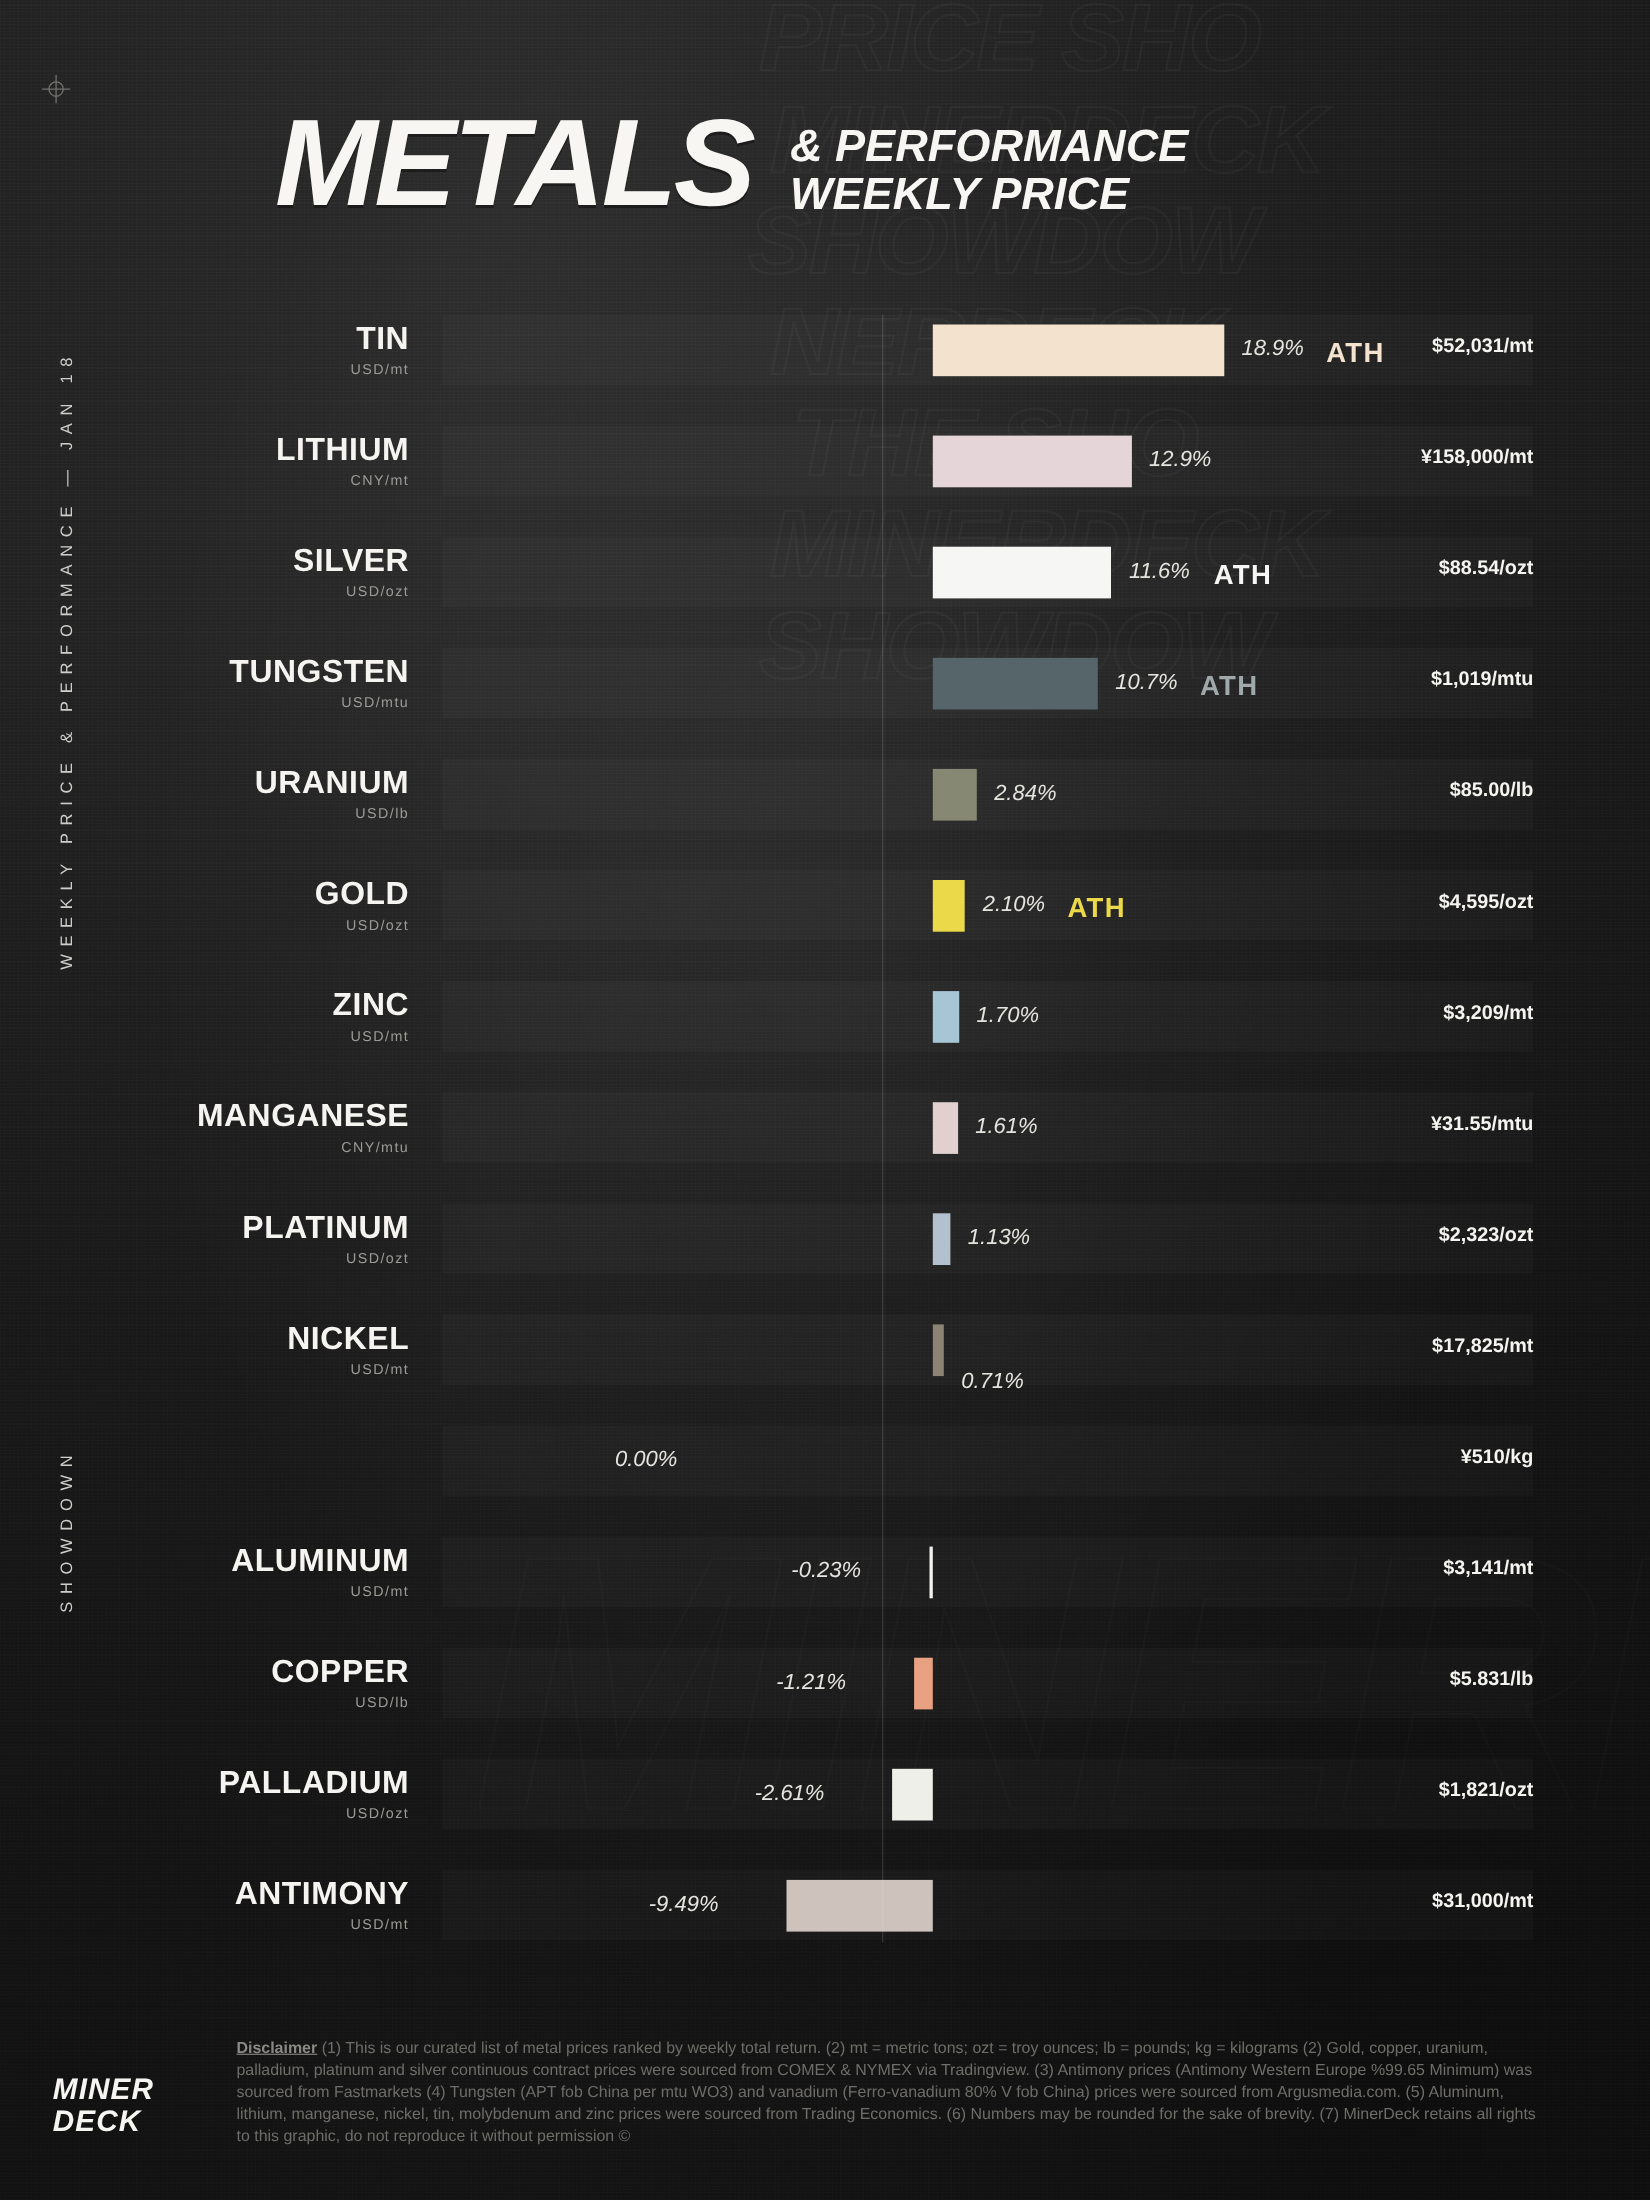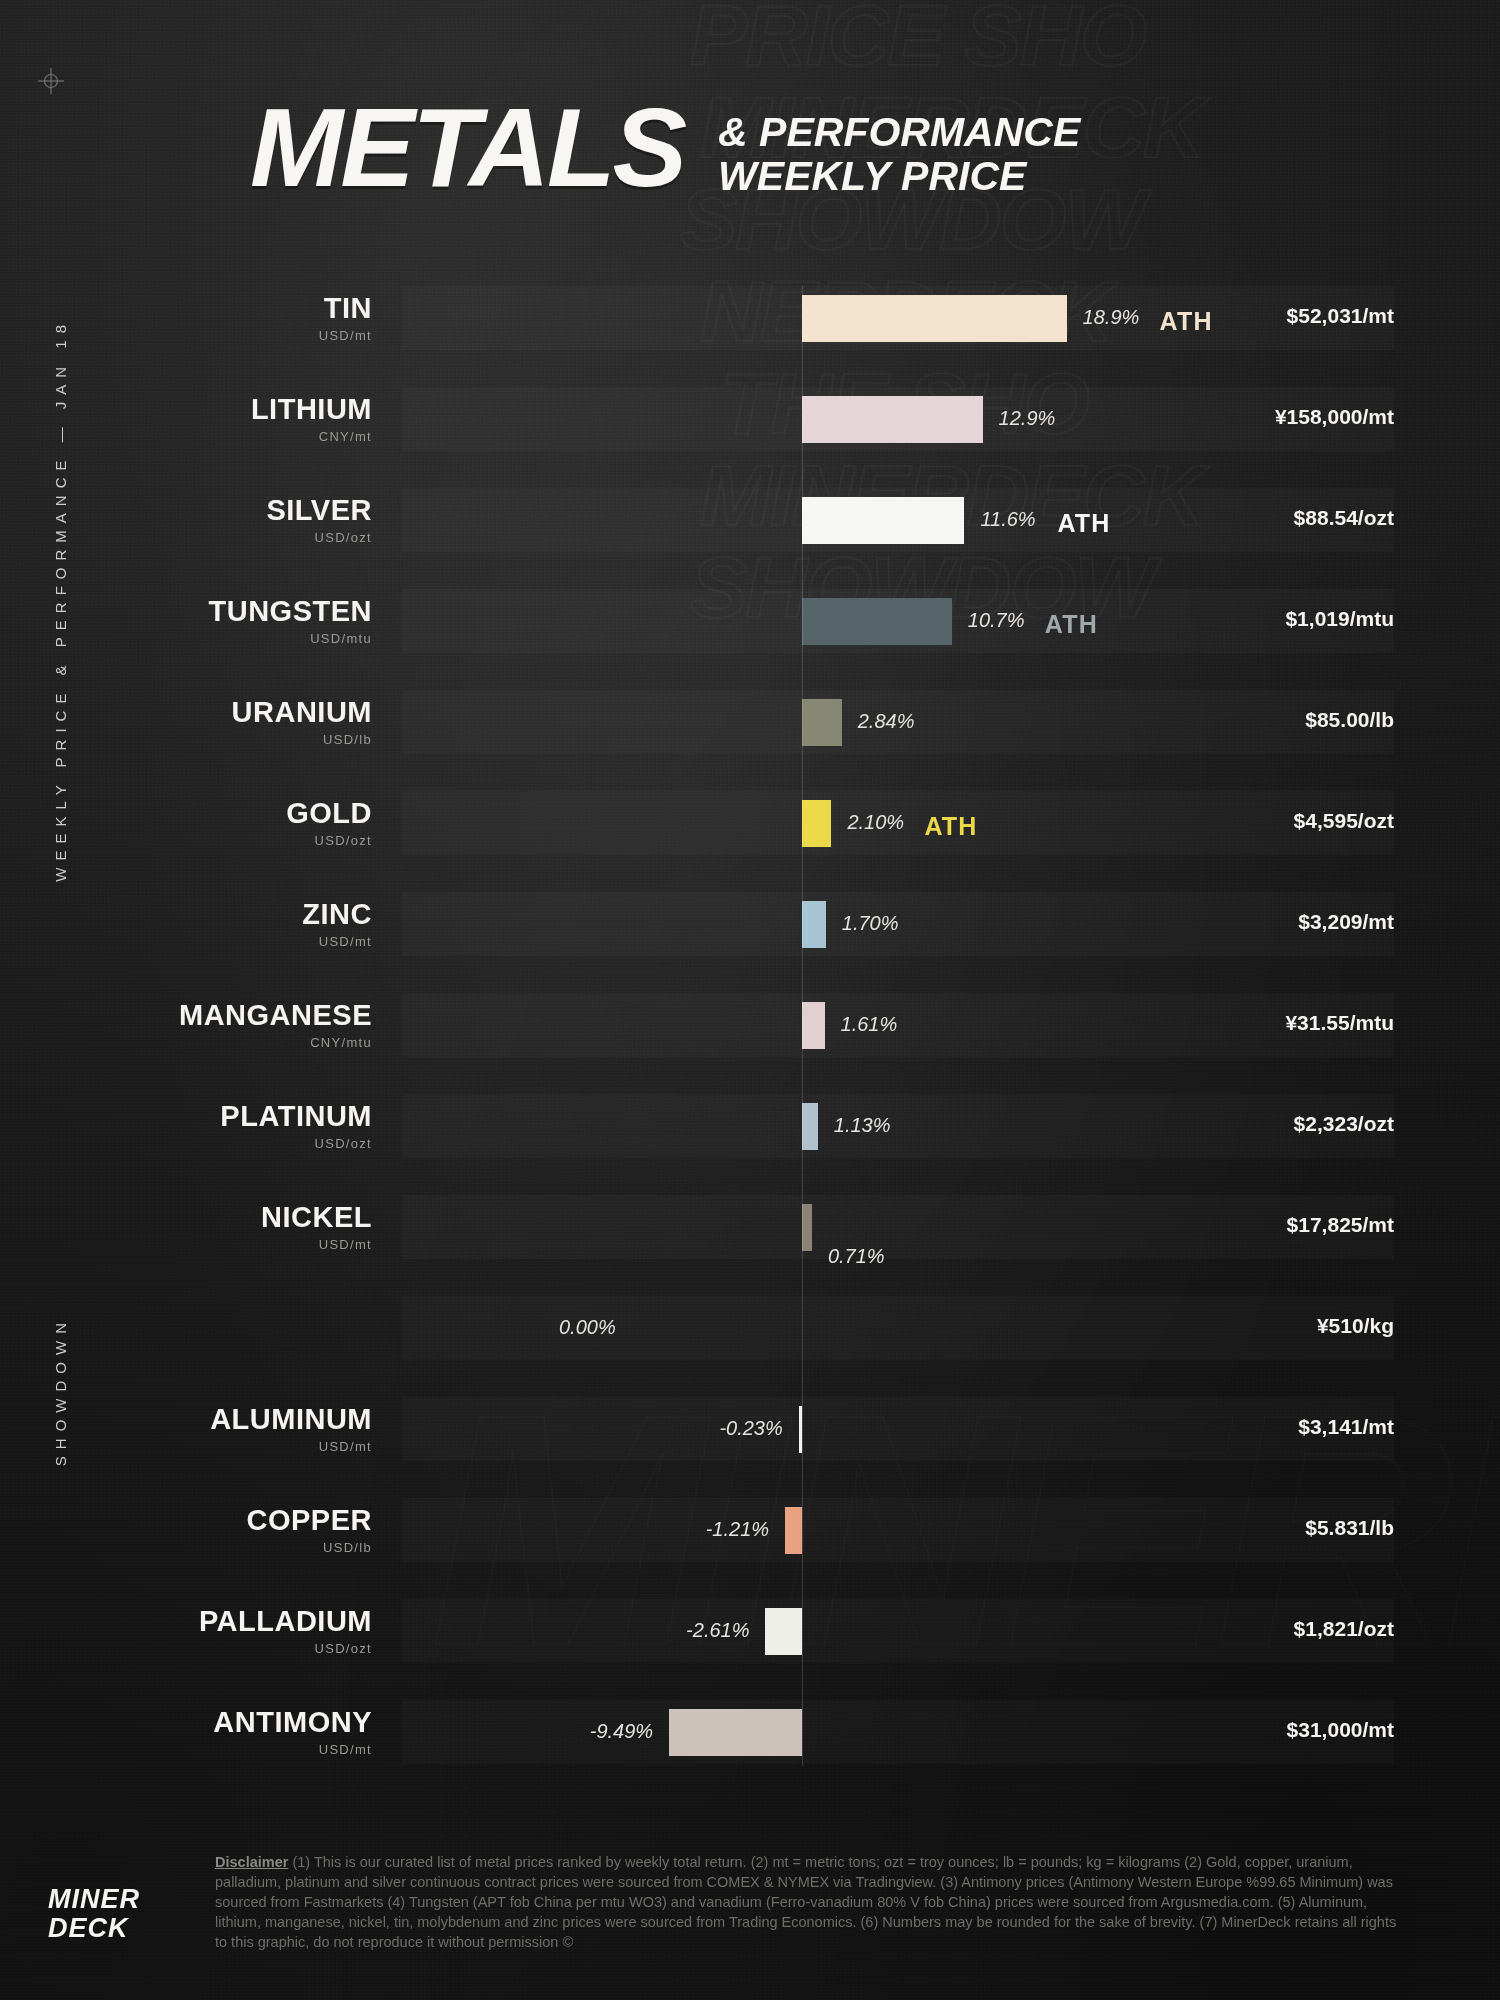--- a/index.html
+++ b/index.html
@@ -144,20 +144,21 @@
     left: 132px;
     top: 268px;
     width: 1262px;
   }
 
   .row {
     position: relative;
     height: 101px;
     display: flex;
     align-items: center;
+    gap: 46px;
   }
   .row .strip {
     position: absolute;
     left: 270px;
     right: 0px;
     top: 18px;
     height: 64px;
     background: rgba(255,255,255,0.022);
   }
 
@@ -238,21 +239,21 @@
   }
 
   .price {
     position: absolute;
     right: 0;
     top: 36px;
     width: 300px;
     text-align: right;
     font-family: "Liberation Sans", sans-serif;
     font-weight: bold;
-    font-size: 21px;
+    font-size: 18px;
     color: #f5f4f0;
     white-space: nowrap;
     z-index: 3;
   }
 
   
   .logo {
     position: absolute;
     z-index: 4;
     left: 48px;

